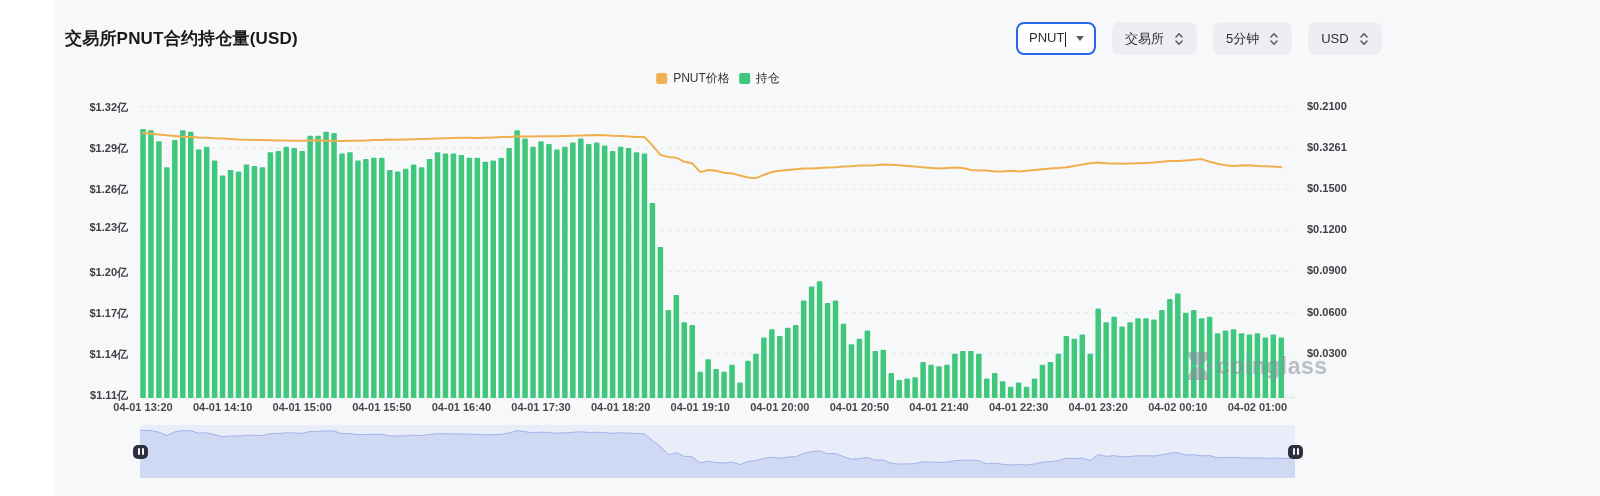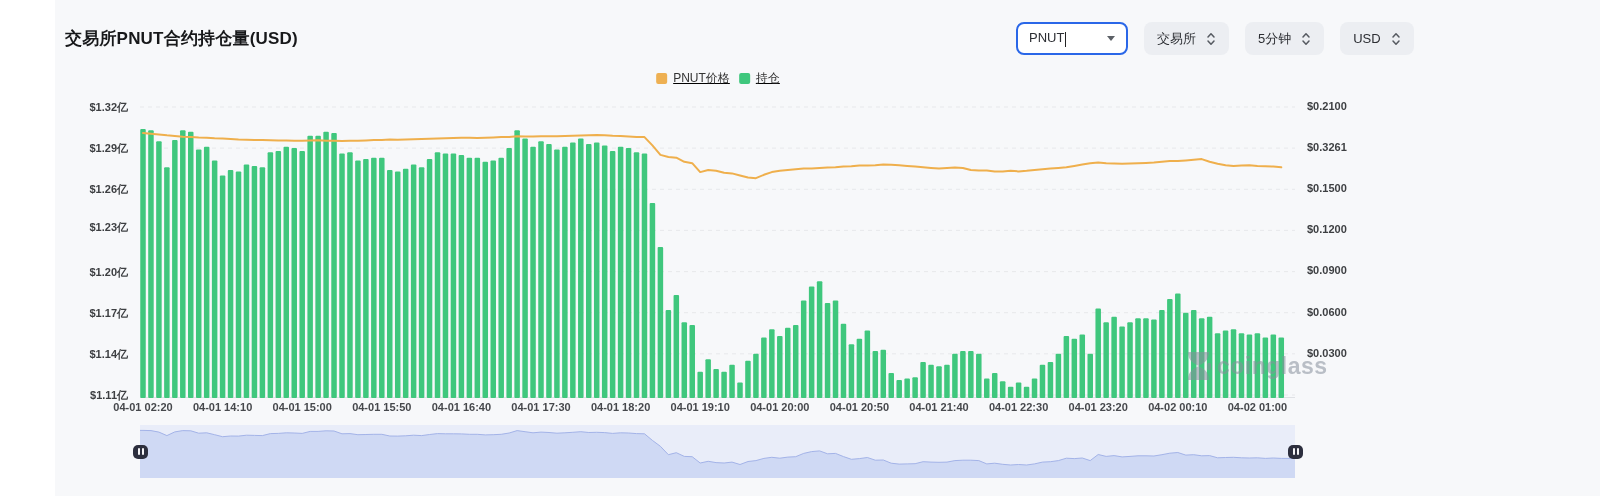--- a/index.html
+++ b/index.html
@@ -16,27 +16,27 @@
     font-size:17px; font-weight:700; color:#17181a; letter-spacing:.2px;
   }
   
   .controls { position:absolute; top:22px; left:1016px; display:flex; gap:16px; align-items:center; }
   .pill {
     display:flex; align-items:center; gap:10px; height:33px; padding:0 13px;
     background:#eceef2; border-radius:8px; font-size:13px; color:#2c2e33; cursor:pointer;
     white-space:nowrap;
   }
   .pill.focused {
-    background:#ffffff; border:2px solid #2a67e8; width:112px; justify-content:space-between; padding:0 11px;
+    background:#ffffff; border:2px solid #2a67e8; width:80px; justify-content:space-between; padding:0 11px;
   }
   .text-cursor { display:inline-block; width:1px; height:15px; background:#222; margin-left:1px; vertical-align:middle; }
   .caret-down { width:0; height:0; border-left:4px solid transparent; border-right:4px solid transparent; border-top:5px solid #5c6066; }
   .updown svg { display:block; }
   
-  .legend { position:absolute; top:70px; left:718px; transform:translateX(-50%); display:flex; gap:9px; align-items:flex-end;text-decoration:underline; }
+  .legend { position:absolute; top:70px; left:718px; transform:translateX(-50%); display:flex; gap:9px; align-items:flex-end; }
   .legend-item { display:flex; align-items:center; gap:6px; font-size:12px; color:#333; cursor:pointer; }
   .swatch { width:11px; height:11px; border-radius:2px; }
   
   .plot-wrap { position:absolute; left:140px; top:100px; width:1155px; height:298px; }
   .axis-labels { position:absolute; inset:0; pointer-events:none; }
   .ylab-left { position:absolute; left:0; width:128px; text-align:right; font-size:11px; font-weight:600; color:#3d3f42; }
   .ylab-right { position:absolute; left:1307px; font-size:11px; font-weight:600; color:#3d3f42; }
   .xlab { position:absolute; top:401px; transform:translateX(-50%); font-size:11px; font-weight:600; color:#46484c; white-space:nowrap; }
   
   .watermark {
@@ -277,21 +277,21 @@
     <div class="ylab-left" style="top: 305.7px;">$1.17亿</div>
     <div class="ylab-left" style="top: 346.842px;">$1.14亿</div>
     <div class="ylab-left" style="top: 387.983px;">$1.11亿</div>
     <div class="ylab-right" style="top: 99.9876px;">$0.2100</div>
     <div class="ylab-right" style="top: 141.091px;">$0.3261</div>
     <div class="ylab-right" style="top: 182.194px;">$0.1500</div>
     <div class="ylab-right" style="top: 223.298px;">$0.1200</div>
     <div class="ylab-right" style="top: 264.401px;">$0.0900</div>
     <div class="ylab-right" style="top: 305.505px;">$0.0600</div>
     <div class="ylab-right" style="top: 346.608px;">$0.0300</div>
-    <div class="xlab" style="left: 143px;">04-01 02:20</div>
+    <div class="xlab" style="left: 143px;">04-01 13:20</div>
     <div class="xlab" style="left: 222.6px;">04-01 14:10</div>
     <div class="xlab" style="left: 302.2px;">04-01 15:00</div>
     <div class="xlab" style="left: 381.8px;">04-01 15:50</div>
     <div class="xlab" style="left: 461.4px;">04-01 16:40</div>
     <div class="xlab" style="left: 541px;">04-01 17:30</div>
     <div class="xlab" style="left: 620.6px;">04-01 18:20</div>
     <div class="xlab" style="left: 700.2px;">04-01 19:10</div>
     <div class="xlab" style="left: 779.8px;">04-01 20:00</div>
     <div class="xlab" style="left: 859.4px;">04-01 20:50</div>
     <div class="xlab" style="left: 939px;">04-01 21:40</div>

